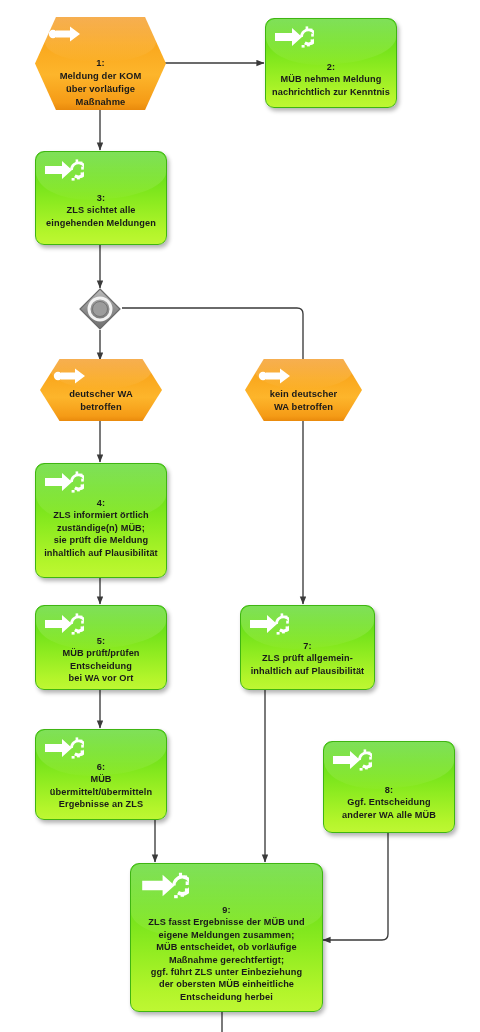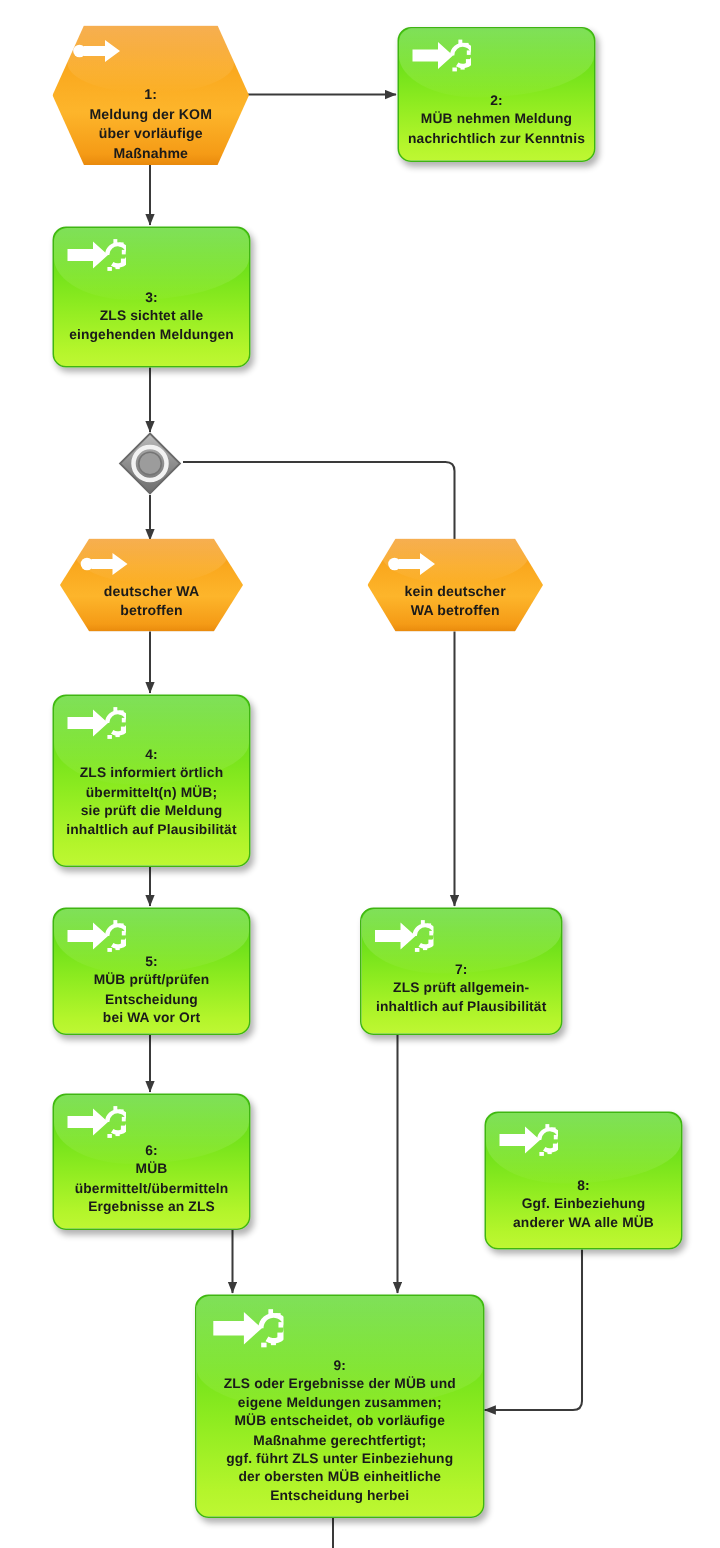--- a/index.html
+++ b/index.html
@@ -181,21 +181,21 @@
           <rect x="35.4" y="3.6" width="3" height="2.6"></rect>
         <rect x="37.2" y="8.6" width="2.6" height="3"></rect>
           <rect x="36.6" y="14.4" width="3" height="2.8"></rect>
         <rect x="33" y="18.4" width="2.8" height="3"></rect>
           <rect x="27.6" y="20" width="3" height="2.6"></rect>
       </g>
     </svg>
     <div class="label" style="top:33px;">
       <span class="num">4:</span>
       <span>ZLS informiert örtlich</span><br>
-      <span>übermittelt(n) MÜB;</span><br>
+      <span>zuständige(n) MÜB;</span><br>
       <span>sie prüft die Meldung</span><br>
       <span>inhaltlich auf Plausibilität</span>
     </div>
   </div>
 
   <div class="node task" style="left:35px;top:605px;width:132px;height:85px;">
     <svg class="ico" viewBox="0 0 40 24">
       <path d="M1,8 L18,8 L18,3 L28,12 L18,21 L18,16 L1,16 Z" fill="#fff"></path>
       <path d="M26,12 a8.5,8.5 0 1 1 4,7.2 l1.6,-2.6 a5.6,5.6 0 1 0 -2.7,-4.6 z" fill="#fff"></path>
       <g fill="#fff">
@@ -264,41 +264,41 @@
         <rect x="31.6" y="1.4" width="2.6" height="3.2"></rect>
           <rect x="35.4" y="3.6" width="3" height="2.6"></rect>
         <rect x="37.2" y="8.6" width="2.6" height="3"></rect>
           <rect x="36.6" y="14.4" width="3" height="2.8"></rect>
         <rect x="33" y="18.4" width="2.8" height="3"></rect>
           <rect x="27.6" y="20" width="3" height="2.6"></rect>
       </g>
     </svg>
     <div class="label" style="top:42px;">
       <span class="num">8:</span>
-      <span>Ggf. Einbeziehung</span><br>
+      <span>Ggf. Entscheidung</span><br>
       <span>anderer WA alle MÜB</span>
     </div>
   </div>
 
   <div class="node task" style="left:130px;top:863px;width:193px;height:149px;">
     <svg class="ico" viewBox="0 0 40 24" style="width:48px;height:29px;left:10px;top:7px;">
       <path d="M1,8 L18,8 L18,3 L28,12 L18,21 L18,16 L1,16 Z" fill="#fff"></path>
       <path d="M26,12 a8.5,8.5 0 1 1 4,7.2 l1.6,-2.6 a5.6,5.6 0 1 0 -2.7,-4.6 z" fill="#fff"></path>
       <g fill="#fff">
         <rect x="31.6" y="1.4" width="2.6" height="3.2"></rect>
           <rect x="35.4" y="3.6" width="3" height="2.6"></rect>
         <rect x="37.2" y="8.6" width="2.6" height="3"></rect>
           <rect x="36.6" y="14.4" width="3" height="2.8"></rect>
         <rect x="33" y="18.4" width="2.8" height="3"></rect>
           <rect x="27.6" y="20" width="3" height="2.6"></rect>
       </g>
     </svg>
     <div class="label" style="top:40px;">
       <span class="num">9:</span>
-      <span>ZLS oder Ergebnisse der MÜB und</span><br>
+      <span>ZLS fasst Ergebnisse der MÜB und</span><br>
       <span>eigene Meldungen zusammen;</span><br>
       <span>MÜB entscheidet, ob vorläufige</span><br>
       <span>Maßnahme gerechtfertigt;</span><br>
       <span>ggf. führt ZLS unter Einbeziehung</span><br>
       <span>der obersten MÜB einheitliche</span><br>
       <span>Entscheidung herbei</span>
     </div>
   </div>
 
 </div>

